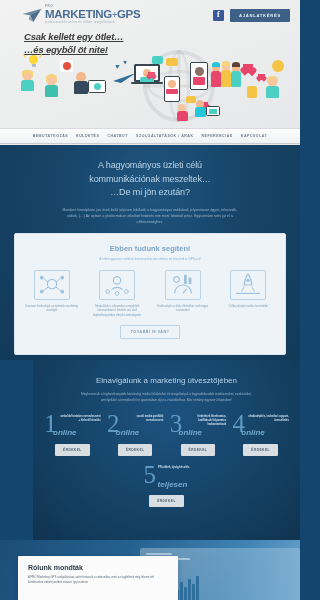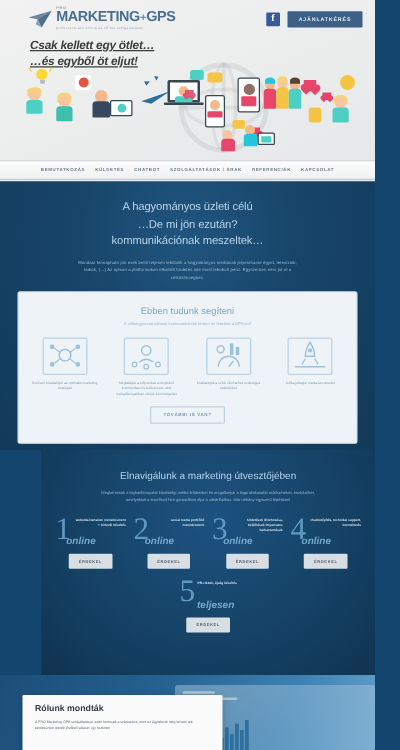--- a/index.html
+++ b/index.html
@@ -115,21 +115,21 @@
     font-size:4.3px; font-weight:700; letter-spacing:.6px;
     padding:5px 12px; border-radius:1px; cursor:pointer;
   }
 
   
   .card-white {
     position:absolute; top:233px; left:14px; right:14px; height:122px;
     background:#eef3f8; border:1px solid #dde6ee; border-radius:2px;
     text-align:center; padding-top:10px;
   }
-  .h-card { color:#7ea6c6; font-size:7.5px; font-weight:400; }
+  .h-card { color:#7ea6c6; font-size:7.5px; font-weight:700; }
   .sub-card { color:#8fb0c8; font-size:3.1px; margin-top:4px; letter-spacing:.1px; }
   .feats { display:flex; margin-top:9px; padding:0 4px; }
   .feat { flex:1; padding:0 3px; }
   .feat-ico {
     width:36px; height:30px; margin:0 auto 5px;
     border:1.4px solid #b9d2e6; border-radius:2px;
     position:relative; background:#eef3f8;
   }
   .feat-txt { font-size:2.7px; color:#7e9cb4; line-height:1.65; }
   .btn-card {
@@ -218,21 +218,21 @@
         </div>
       </div>
       <div class="top-right">
         <div class="fb">f</div>
         <button class="cta-top">AJÁNLATKÉRÉS</button>
       </div>
     </div>
 
     <div class="tagline">
       <div>Csak kellett egy ötlet…</div>
-      <div>…és egyből öt eljut!</div>
+      <div>…és egyből öt nite!</div>
     </div>
 
     <div class="illus">
       <div class="globe"></div>
       <div class="globe-r1"></div>
       <div class="globe-r2"></div>
 
       <div class="bulb" style="left:29px;top:1px;">
         <div style="width:9px;height:9px;border-radius:50%;background:#fdd835;"></div>
         <div style="width:4px;height:3px;background:#b0bec5;margin:0 auto;border-radius:0 0 1px 1px;"></div>
@@ -339,22 +339,22 @@
       <a>CHATBOT</a>
       <a>SZOLGÁLTATÁSOK / ÁRAK</a>
       <a>REFERENCIÁK</a>
       <a>KAPCSOLAT</a>
     </nav>
   </div>
 
   <div class="sec-blue">
     <div class="h-blue">
       <div>A hagyományos üzleti célú</div>
+      <div>kommunikációnak meszeltek…</div>
       <div>…De mi jön ezután?</div>
-      <div>kommunikációnak meszeltek…</div>
     </div>
     <div class="p-blue">Mondani fennáphatn jön évek belül teljesen lebillatik a hagyományos médiának jelyenmasre égyet, televíziók, rádiók, (…) Az oplsan a platformokon elkoltött hirdetés nite most lebobolt pénz. Egyszerűen nérs jut el a célközönséghez.</div>
     <button class="btn-ghost">MI JÖN EZUTÁN?</button>
   </div>
 
   <div class="card-white">
     <div class="h-card">Ebben tudunk segíteni</div>
     <div class="sub-card">A villámgyorsan váltózó kommunikációs térben mi leszünk a GPS-ed!</div>
 
     <div class="feats">

